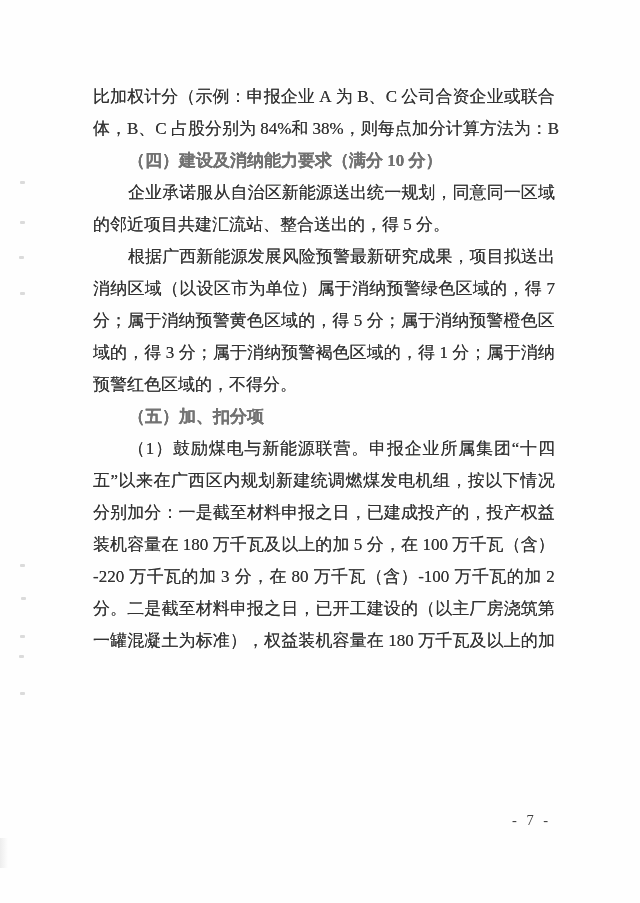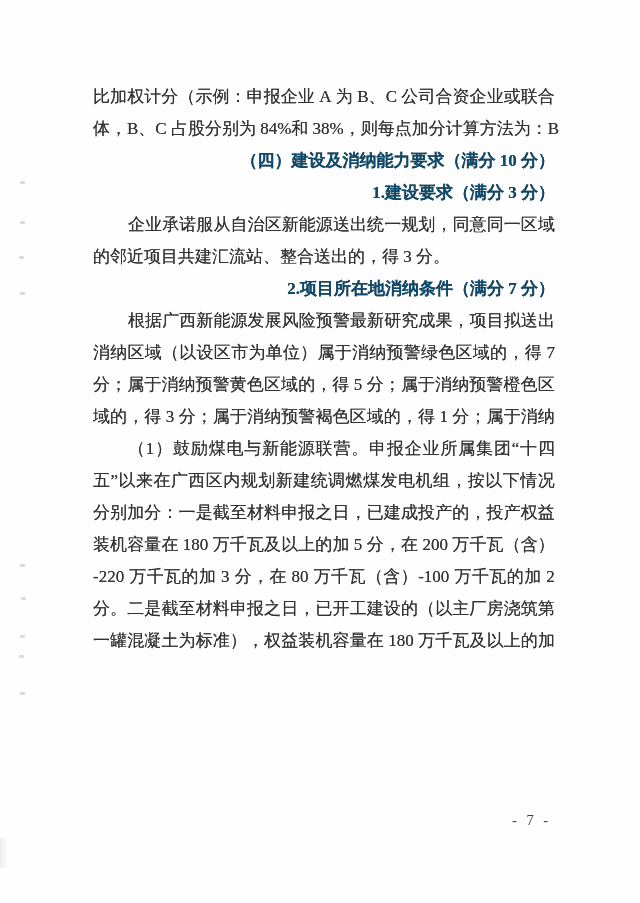--- a/index.html
+++ b/index.html
@@ -20,21 +20,21 @@
     width: 462px;
   }
   .line {
     height: 32px;
     line-height: 32px;
     font-size: 17px;
     white-space: nowrap;
     color: #333333;
     text-shadow: 0 0 0.4px #555;
   }
-  .line.bold { font-weight: 700; color: #0c4a6e; text-align: right; }
+  .line.bold { font-weight: 700; color: #737373; }
   .line.indent { padding-left: 35px; }
   .line.justify .chars {
     display: flex;
     justify-content: space-between;
     align-items: baseline;
     width: 100%;
   }
   .line.justify .chars span { white-space: pre; display: block; }
   .footer {
     position: absolute;
@@ -129,21 +129,20 @@
           <span>计</span>
           <span>算</span>
           <span>方</span>
           <span>法</span>
           <span>为</span>
           <span>：</span>
           <span>B</span>
         </div>
       </div>
       <div class="line bold indent">（四）建设及消纳能力要求（满分 10 分）</div>
-      <div class="line bold indent">1.建设要求（满分 3 分）</div>
       <div class="line indent justify">
         <div class="chars">
           <span>企</span>
           <span>业</span>
           <span>承</span>
           <span>诺</span>
           <span>服</span>
           <span>从</span>
           <span>自</span>
           <span>治</span>
@@ -159,22 +158,21 @@
           <span>划</span>
           <span>，</span>
           <span>同</span>
           <span>意</span>
           <span>同</span>
           <span>一</span>
           <span>区</span>
           <span>域</span>
         </div>
       </div>
-      <div class="line">的邻近项目共建汇流站、整合送出的，得 3 分。</div>
-      <div class="line bold indent">2.项目所在地消纳条件（满分 7 分）</div>
+      <div class="line">的邻近项目共建汇流站、整合送出的，得 5 分。</div>
       <div class="line indent justify">
         <div class="chars">
           <span>根</span>
           <span>据</span>
           <span>广</span>
           <span>西</span>
           <span>新</span>
           <span>能</span>
           <span>源</span>
           <span>发</span>
@@ -290,20 +288,22 @@
           <span>1</span>
           <span> </span>
           <span>分</span>
           <span>；</span>
           <span>属</span>
           <span>于</span>
           <span>消</span>
           <span>纳</span>
         </div>
       </div>
+      <div class="line">预警红色区域的，不得分。</div>
+      <div class="line bold indent">（五）加、扣分项</div>
       <div class="line indent justify">
         <div class="chars">
           <span>（</span>
           <span>1</span>
           <span>）</span>
           <span>鼓</span>
           <span>励</span>
           <span>煤</span>
           <span>电</span>
           <span>与</span>
@@ -406,21 +406,21 @@
           <span>上</span>
           <span>的</span>
           <span>加</span>
           <span> </span>
           <span>5</span>
           <span> </span>
           <span>分</span>
           <span>，</span>
           <span>在</span>
           <span> </span>
-          <span>200</span>
+          <span>100</span>
           <span> </span>
           <span>万</span>
           <span>千</span>
           <span>瓦</span>
           <span>（</span>
           <span>含</span>
           <span>）</span>
         </div>
       </div>
       <div class="line justify">

